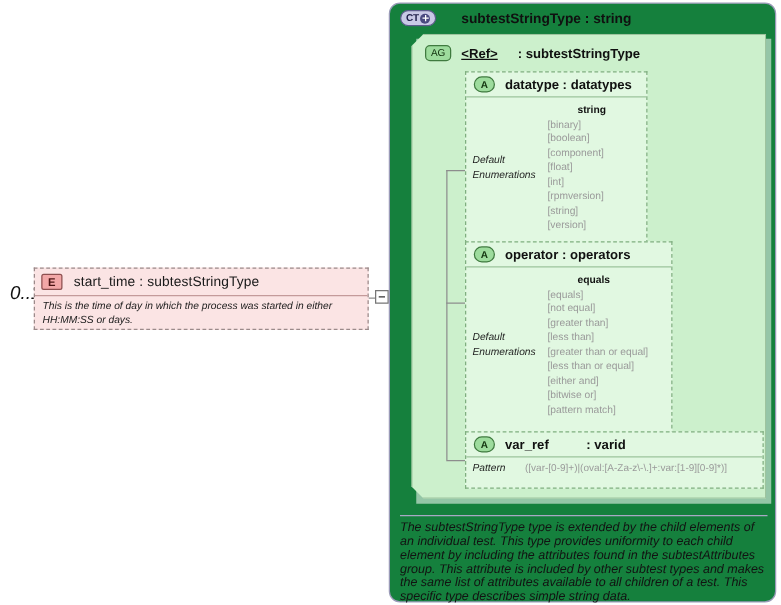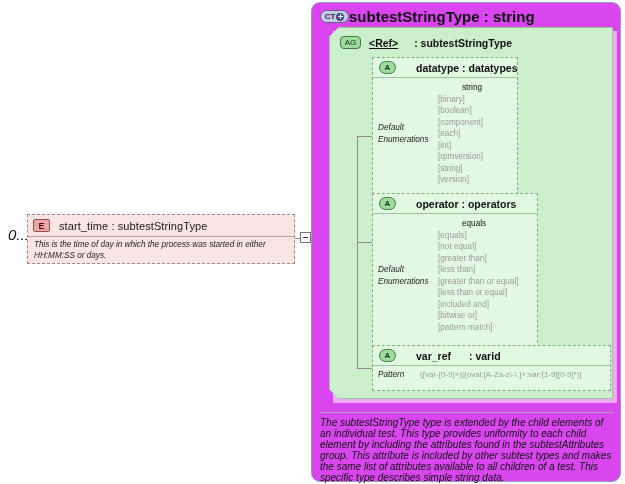--- a/index.html
+++ b/index.html
@@ -112,21 +112,21 @@
     background: #8d8d8d;
   }
 
   
   #ct-panel {
     position: absolute;
     left: 311px;
     top: 2px;
     width: 310px;
     height: 480px;
-    background: #d946ef;
+    background: #15803d;
     border: 1px solid #9a9ab8;
     border-radius: 9px;
     box-sizing: border-box;
   }
   #ct-header {
     position: absolute;
     left: 8px;
     top: 5px;
     display: flex;
     align-items: center;
@@ -155,22 +155,22 @@
     background: #4a4a80;
   }
   .ct-plus::before, .ct-plus::after {
     content:"";
     position:absolute;
     background:#fff;
   }
   .ct-plus::before { left:1.5px; top:3.5px; width:5px; height:1px; }
   .ct-plus::after  { left:3.5px; top:1.5px; width:1px; height:5px; }
   #ct-title {
-    margin-left: 0;
-    font-size: 15px;
+    margin-left: 20px;
+    font-size: 11px;
     font-weight: bold;
     color: #101010;
     white-space: nowrap;
   }
 
   
   #ag-group {
     position: absolute;
     left: 17px;
     top: 24px;
@@ -254,21 +254,21 @@
     font-size: 8px;
     font-weight: bold;
     color: #12330f;
     display: flex;
     align-items: center;
     justify-content: center;
     box-sizing: border-box;
     flex: 0 0 auto;
   }
   .attr-title {
-    margin-left: 20px;
+    margin-left: 8px;
     font-size: 10.5px;
     font-weight: bold;
     color: #101010;
     white-space: nowrap;
   }
   .facet-grid {
     display: flex;
     padding: 4px 0 4px 5px;
     align-items: center;
   }
@@ -279,21 +279,21 @@
     font-style: italic;
     color: #1e1e1e;
     line-height: 11.5px;
   }
   .facet-values {
     font-size: 8.2px;
     line-height: 11.5px;
     white-space: nowrap;
   }
   .facet-default {
-    font-weight: normal;
+    font-weight: bold;
     color: #101010;
     padding-left: 24px;
   }
   .facet-enum {
     color: #9a9a9a;
   }
   .pattern-row {
     display: flex;
     padding: 4px 16px 3px 5px;
     align-items: baseline;
@@ -382,21 +382,21 @@
         <div class="facet-grid">
           <div class="facet-labels">
             <div>Default</div>
             <div>Enumerations</div>
           </div>
           <div class="facet-values">
             <div class="facet-default">string</div>
             <div class="facet-enum">[binary]</div>
             <div class="facet-enum">[boolean]</div>
             <div class="facet-enum">[component]</div>
-            <div class="facet-enum">[each]</div>
+            <div class="facet-enum">[float]</div>
             <div class="facet-enum">[int]</div>
             <div class="facet-enum">[rpmversion]</div>
             <div class="facet-enum">[string]</div>
             <div class="facet-enum">[version]</div>
           </div>
         </div>
       </div>
 
       <div class="attr-box" style="left:42px; top:165px; width:166px; height:165px;">
         <div class="attr-head">
@@ -409,32 +409,32 @@
             <div>Enumerations</div>
           </div>
           <div class="facet-values">
             <div class="facet-default">equals</div>
             <div class="facet-enum">[equals]</div>
             <div class="facet-enum">[not equal]</div>
             <div class="facet-enum">[greater than]</div>
             <div class="facet-enum">[less than]</div>
             <div class="facet-enum">[greater than or equal]</div>
             <div class="facet-enum">[less than or equal]</div>
-            <div class="facet-enum">[included and]</div>
+            <div class="facet-enum">[either and]</div>
             <div class="facet-enum">[bitwise or]</div>
             <div class="facet-enum">[pattern match]</div>
           </div>
         </div>
       </div>
 
       <div class="attr-box" style="left:42px; top:317px; width:239px; height:46px;">
         <div class="attr-head">
           <div class="a-badge">A</div>
           <div class="attr-title">var_ref</div>
-          <div class="attr-title" style="margin-left:18px;">: varid</div>
+          <div class="attr-title" style="margin-left:30px;">: varid</div>
         </div>
         <div class="pattern-row">
           <div class="pattern-label">Pattern</div>
           <div class="pattern-value">([var-[0-9]+)|(oval:[A-Za-z\-\.]+:var:[1-9][0-9]*)]</div>
         </div>
       </div>
 
     </div>
 
     <div id="ct-doc-sep"></div>

